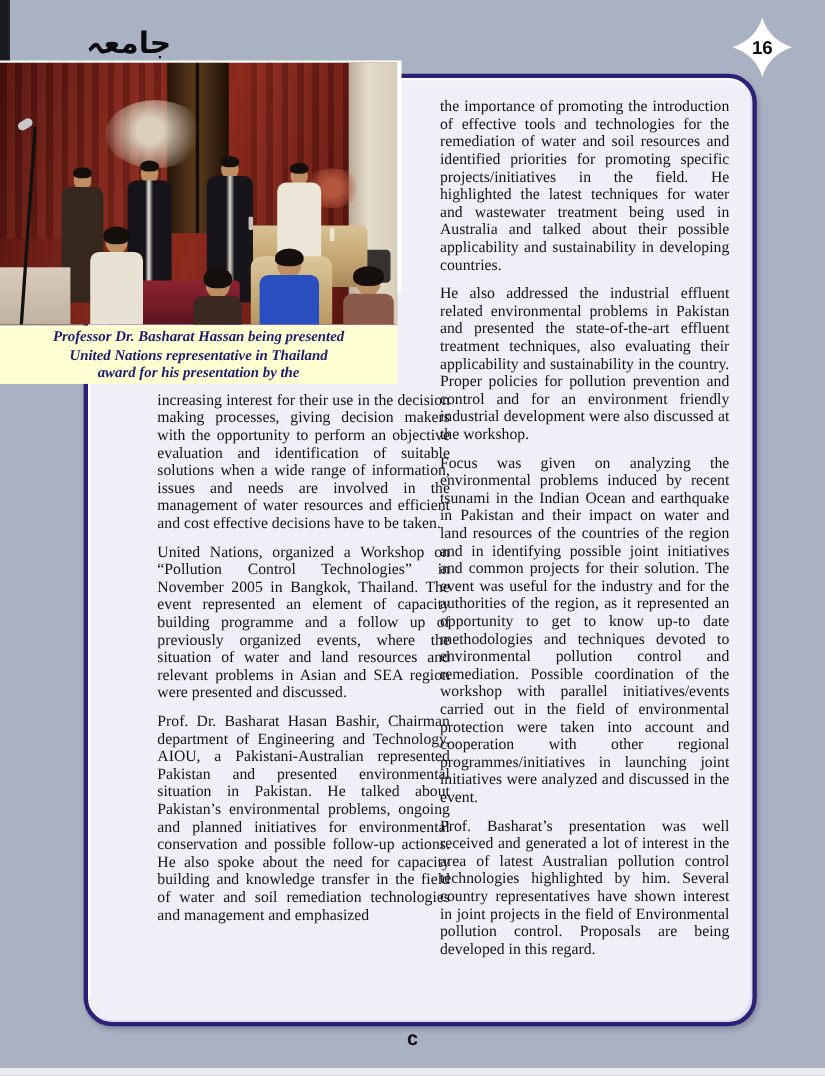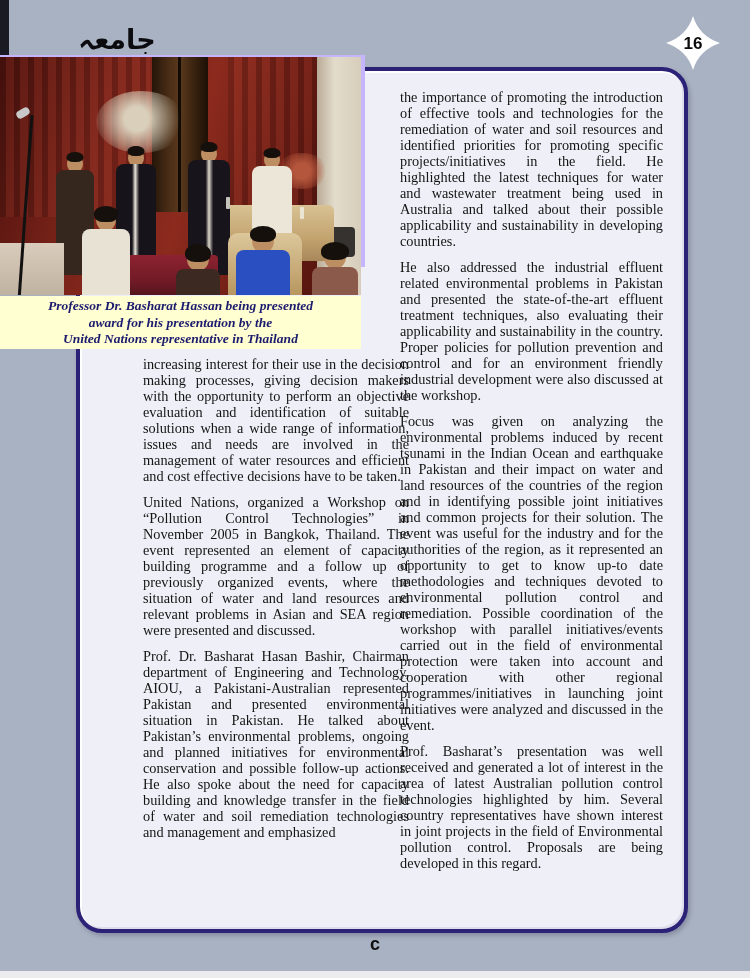--- a/index.html
+++ b/index.html
@@ -26,21 +26,21 @@
   
   .panel{
     position:absolute;left:76px;top:67px;width:604px;height:858px;
     background:#efeff7;border:4px solid #2b2277;border-radius:26px;
     box-shadow:inset 2px 2px 0 #ffffff, inset -2px -2px 0 #dcdcea, 2px 3px 4px rgba(40,40,70,.25);
   }
 
   
   .photo-box{
     position:absolute;left:0;top:55px;width:365px;height:212px;
-    background:#c4b5fd;z-index:5;
+    background:#ffffff;z-index:5;
   }
   .photo{
     position:absolute;left:0;top:2px;width:361px;height:238px;overflow:hidden;
     background:linear-gradient(105deg,#4e120d,#7c241a 28%,#8b2a1d 52%,#6b1c14 76%,#45110c);
   }
   .photo .curtain-folds{position:absolute;left:0;top:0;width:150px;height:160px;
     background:repeating-linear-gradient(90deg,rgba(0,0,0,.25) 0 6px,rgba(255,120,90,.12) 6px 14px);opacity:.6;}
   .photo .curtain-folds.right{left:auto;right:43px;width:90px;}
   .photo .door{position:absolute;left:152px;top:0;width:56px;height:155px;
     background:linear-gradient(90deg,#241509,#4a2d16 30%,#5a3a1d 50%,#3a2310 75%,#1d1006);}
@@ -180,18 +180,18 @@
       <div class="body" style="top:22px;background:#8c5a4a;"></div>
     </div>
 
     <div class="mic-stand"></div>
     <div class="mic-head"></div>
     <div class="glass" style="left:226px;top:140px;"></div>
     <div class="glass" style="left:300px;top:150px;"></div>
   </div>
   <div class="caption">
     <div>Professor Dr. Basharat Hassan being presented</div>
+    <div>United Nations representative in Thailand</div>
     <div>award for his presentation by the</div>
-    <div>United Nations representative in Thailand</div>
   </div>
 </div>
 
 <div class="footer-mark">c</div>
 
 </body></html>

